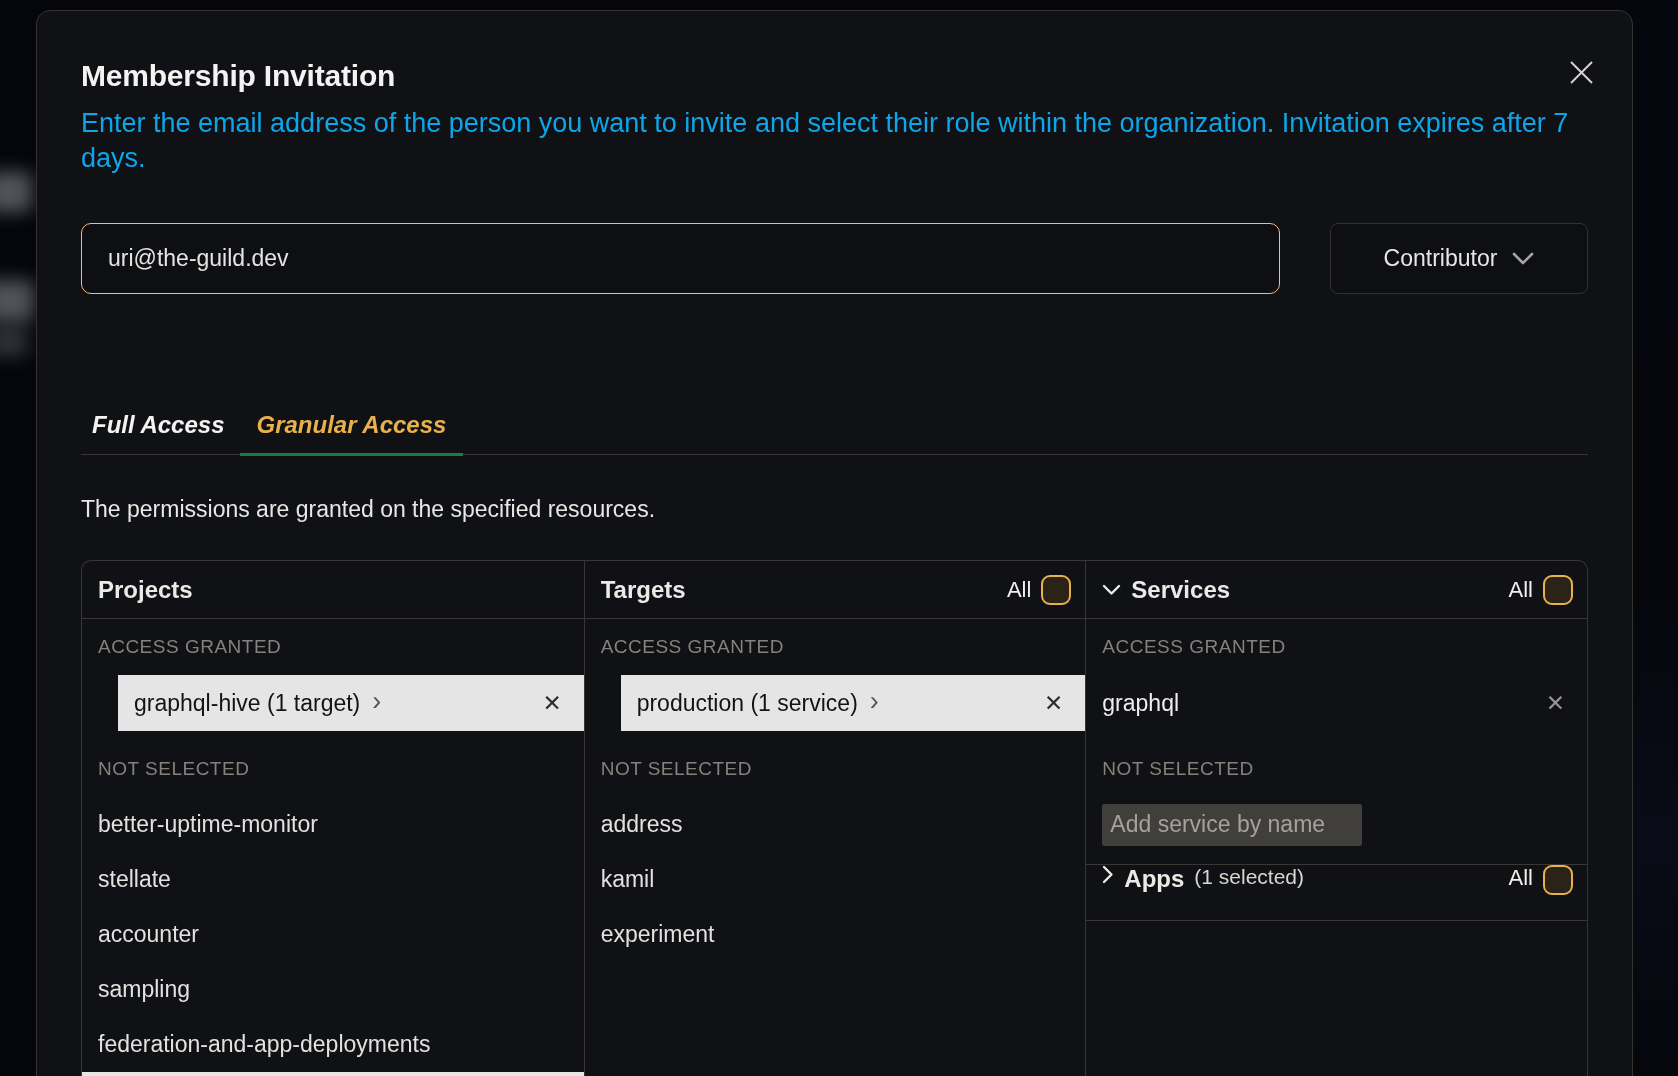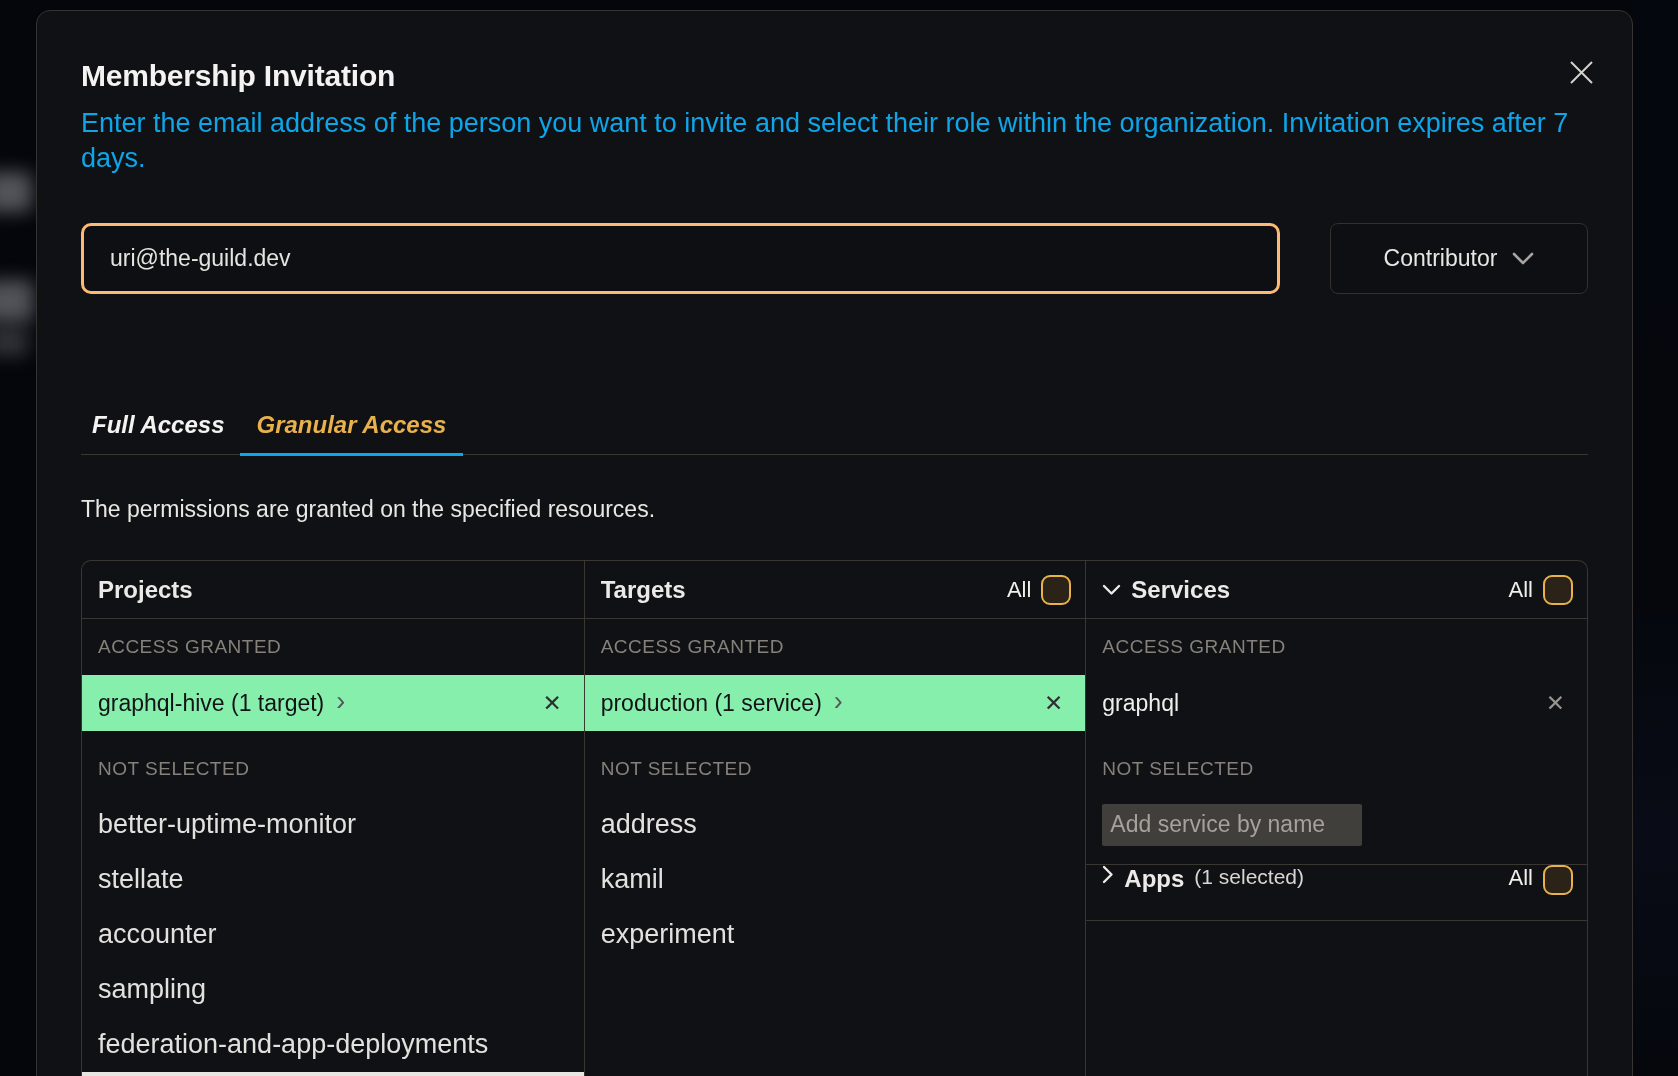--- a/index.html
+++ b/index.html
@@ -25,34 +25,34 @@
   }
   .close-btn {
     position:absolute; top:44px; right:34px; width:34px; height:34px;
     display:flex; align-items:center; justify-content:center; cursor:pointer;
   }
   .modal-title { margin-top:47px; font-size:30px; font-weight:700; letter-spacing:-0.2px; color:#f4f3f1; line-height:35px; }
   .modal-desc { margin-top:13px; font-size:27px; line-height:35px; color:#0ea5e9; font-weight:400; }
 
   .invite-row { margin-top:47px; display:flex; gap:50px; }
   .email-input {
-    flex:1; height:71px; background:#0d0f12; border:3px solid #fdba74; border-radius:10px;
+    flex:1; height:71px; background:#0d0f12; border:1px solid #fdba74; border-radius:10px;
     color:#e6e4e1; font-size:23px; padding:0 26px; outline:none;
     font-family:"Liberation Sans", sans-serif;
   }
   .role-select {
     width:258px; height:71px; background:#0d0f12; border:1px solid #33302d; border-radius:8px;
     display:flex; align-items:center; justify-content:center; gap:15px;
     font-size:23px; color:#e8e6e3; cursor:pointer;
   }
 
   .tabs { margin-top:117px; display:flex; gap:32px; border-bottom:1px solid #3a3630; padding-left:11px;font-style:italic; }
   .tab { font-size:24px; font-weight:700; padding-bottom:14px; color:#f4f3f1; cursor:pointer; }
   .tab.active { color:#e9b14c; padding-left:17px; padding-right:17px; margin-left:-17px;
-    border-bottom:3px solid #0ea5e9; margin-bottom:-2px; }
+    border-bottom:3px solid #15803d; margin-bottom:-2px; }
 
   .perm-note { margin-top:39px; font-size:23px; line-height:30px; color:#e9e7e4; }
 
   .res-panel {
     margin-top:36px; height:520px;
     border:1px solid #3a3733; border-bottom:none; border-radius:10px 10px 0 0;
     display:grid; grid-template-columns:1fr 1fr 1fr; overflow:hidden;
   }
   .res-col { min-width:0; }
   .res-col + .res-col { border-left:1px solid #3a3733; }
@@ -67,33 +67,33 @@
     width:30px; height:30px; border:2px solid #e9b14c; border-radius:9px;
     background:#2b2318; cursor:pointer; flex:0 0 auto;
   }
   .section-label {
     height:56px; display:flex; align-items:center; padding:0 16px;
     font-size:19px; letter-spacing:0.5px; color:#86817a;
   }
   .section-label.second { margin-top:10px; }
   .sel-row {
     height:56px; display:flex; align-items:center; gap:12px;
-    background:#86efac; color:#121316; font-size:23px;
-    padding:0 22px 0 16px; cursor:pointer;
+    background:#e5e5e5; color:#121316; font-size:23px;
+    padding:0 22px 0 16px; cursor:pointer;margin-left:36px;
   }
   .sel-row .chev { font-size:27px; color:#55565a; line-height:1; margin-top:-3px; }
   .row-x { font-size:23px; color:#2e2f32; cursor:pointer; }
   .dark-row {
     height:56px; display:flex; align-items:center;
     color:#f0eeec; font-size:23px; padding:0 22px 0 16px; cursor:pointer;
   }
   .dark-row .row-x { color:#97938e; }
   .list-item {
     height:55px; display:flex; align-items:center; padding:0 16px;
-    font-size:27px; color:#e3e1de; cursor:pointer;
+    font-size:23px; color:#e3e1de; cursor:pointer;
   }
   .hl-strip { height:30px; background:#e8e6e2; }
   .svc-input-row { height:55px; display:flex; align-items:center; padding:0 16px; }
   .svc-input {
     width:260px; height:42px; background:#403f3c; border:none; border-radius:2px;
     font-size:23px; color:#e3e1de; padding:0 8px; outline:none;
     font-family:"Liberation Sans", sans-serif;
   }
   .svc-input::placeholder { color:#a5a19b; opacity:1; }
   .apps-row {

